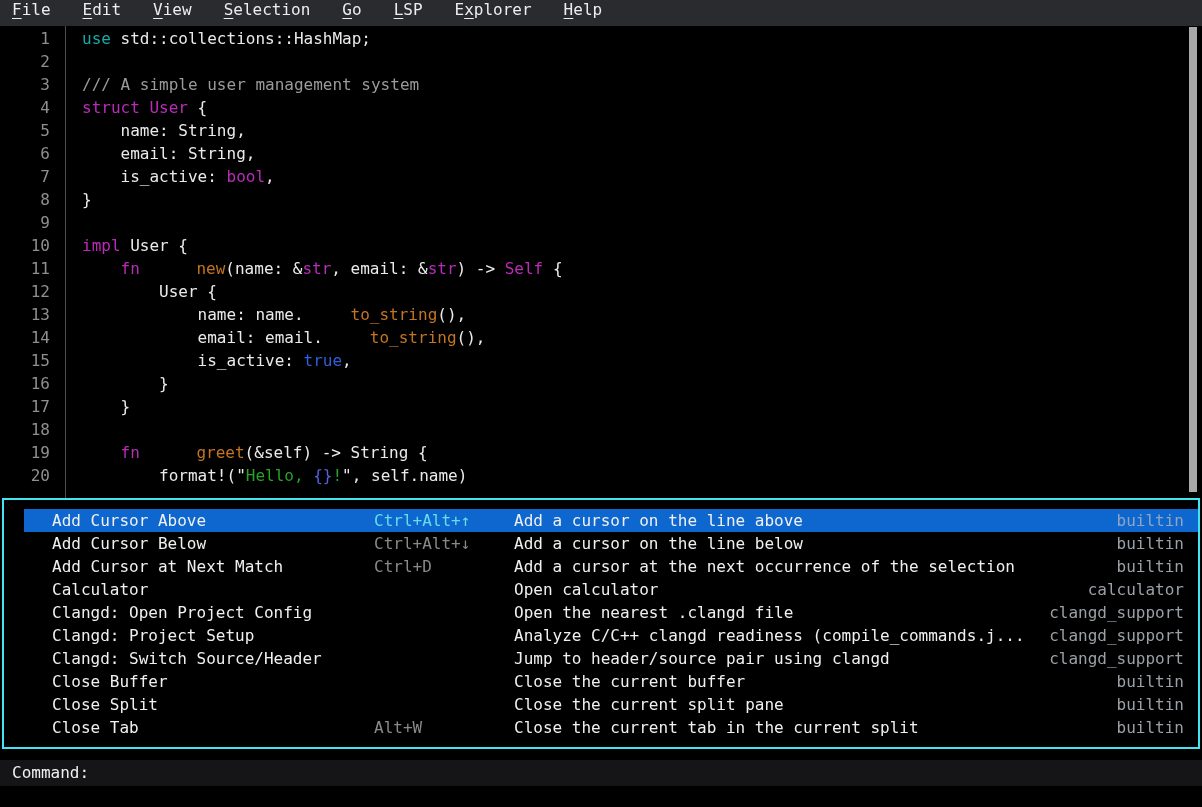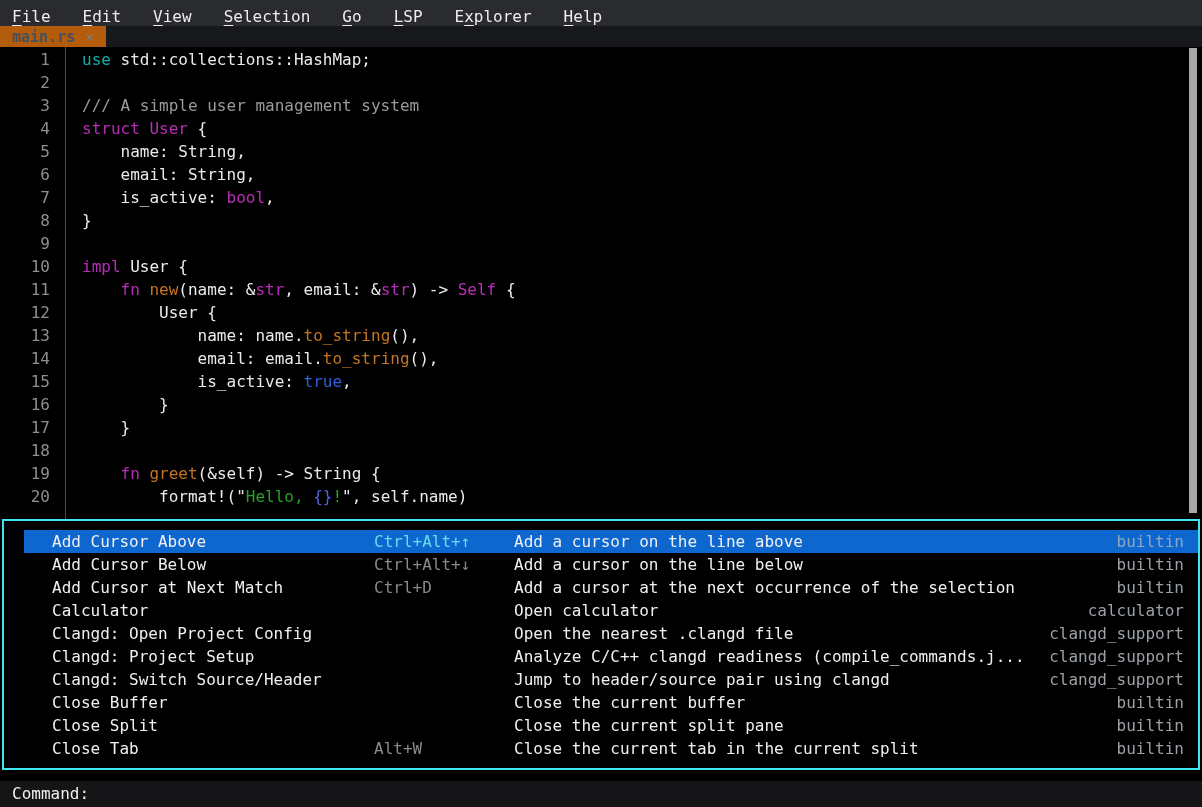--- a/index.html
+++ b/index.html
@@ -7,21 +7,21 @@
   body {
     background: var(--editor-background);
     font-family: "DejaVu Sans Mono", monospace;
     font-size: 16px;
     color: var(--syntax-text);
   }
 
   
   .menubar {
     height:26px; background: var(--menubar-background);
-    display:flex; align-items:flex-end; gap:32px; padding-left:12px;
+    display:flex; align-items:flex-start; gap:32px; padding-left:12px;
     color: var(--menubar-text);
   }
   .menu-item { cursor:default; white-space:pre; }
   .menu-item u { text-decoration:underline; text-underline-offset:3px; text-decoration-thickness:1px; }
 
   
   .tabbar { height:21px; background: var(--tabbar-background); display:flex; }
   .tab {
     height:21px; background: var(--tab-active-background);
     display:flex; align-items:center; gap:10px; padding:0 12px;
@@ -32,21 +32,21 @@
 
   
   .editor { position:relative; height:472px; background: var(--editor-background); padding-top:1px; overflow:hidden; }
   .gutter-sep { position:absolute; left:65px; top:0; bottom:0; width:1px; background: var(--gutter-separator); }
   .line { display:flex; height:23px; line-height:23px; white-space:pre; }
   .lnum { width:65px; padding-right:15px; text-align:right; color: var(--syntax-line-number); flex:none; }
   .lcode { padding-left:17px; white-space:pre; }
   .tok-kw      { color: var(--syntax-keyword); }
   .tok-kw2     { color: var(--syntax-keyword-use); }
   .tok-type    { color: var(--syntax-type); text-align: center; }
-  .tok-fn      { color: var(--syntax-function); }
+  .tok-fn      { color: var(--syntax-function); margin-left: 47px; }
   .tok-bool    { color: var(--syntax-boolean); }
   .tok-str     { color: var(--syntax-string); }
   .tok-esc     { color: var(--syntax-escape); }
   .tok-comment { color: var(--syntax-comment); }
   .tok-plain   { color: var(--syntax-text); margin-top: 24px; }
   .scrollbar { position:absolute; top:1px; right:5px; width:8px; height:465px; background: var(--scrollbar); }
 
   
   .palette {
     margin:0 2px; height:251px;
@@ -79,26 +79,20 @@
       <span class="menu-item"><u>F</u>ile</span>
       <span class="menu-item"><u>E</u>dit</span>
       <span class="menu-item"><u>V</u>iew</span>
       <span class="menu-item"><u>S</u>election</span>
       <span class="menu-item"><u>G</u>o</span>
       <span class="menu-item"><u>L</u>SP</span>
       <span class="menu-item">E<u>x</u>plorer</span>
       <span class="menu-item"><u>H</u>elp</span>
     </div>
 
-  <div class="tabbar">
-    <div class="tab">
-      <span class="tab-label">main.rs</span>
-      <span class="tab-close">×</span>
-    </div>
-  </div>
 
   <div class="editor">
     <div class="gutter-sep"></div>
     <div>
         <div class="line"><span class="lnum">1</span><span class="lcode"><span class="tok-kw2">use</span><span class="tok-plain"> std::collections::HashMap;</span></span></div>
         <div class="line"><span class="lnum">2</span><span class="lcode"></span></div>
         <div class="line"><span class="lnum">3</span><span class="lcode"><span class="tok-comment">/// A simple user management system</span></span></div>
         <div class="line"><span class="lnum">4</span><span class="lcode"><span class="tok-kw">struct</span><span class="tok-plain"> </span><span class="tok-type">User</span><span class="tok-plain"> {</span></span></div>
         <div class="line"><span class="lnum">5</span><span class="lcode"><span class="tok-plain">    name: String,</span></span></div>
         <div class="line"><span class="lnum">6</span><span class="lcode"><span class="tok-plain">    email: String,</span></span></div>

